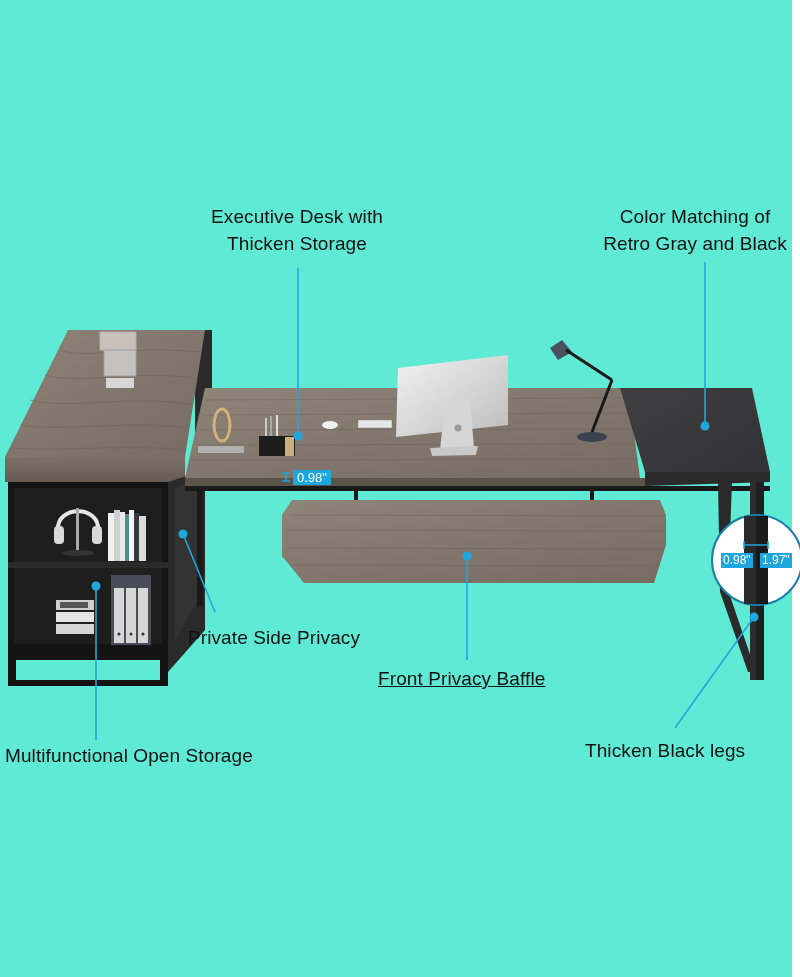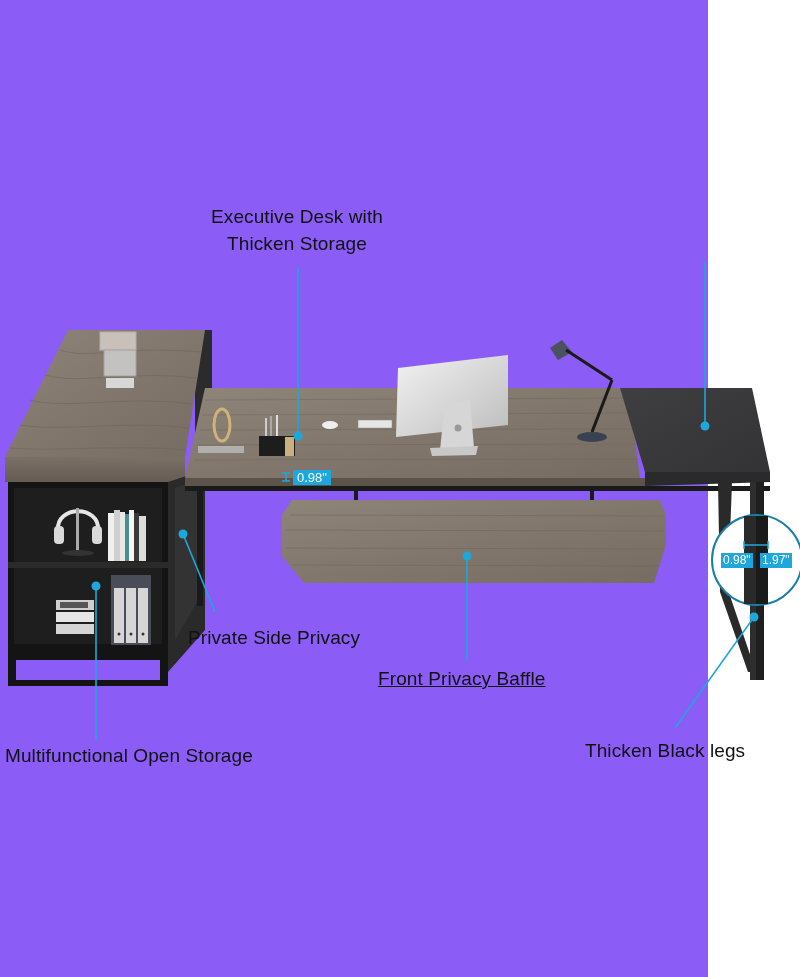--- a/index.html
+++ b/index.html
@@ -1,17 +1,17 @@
 <!DOCTYPE html>
 <html><head>
 <meta charset="utf-8">
 <style>
   html, body { margin: 0; padding: 0; background: #ffffff; }
   body { width: 800px; height: 977px; position: relative; overflow: hidden; font-family: "Liberation Sans", "DejaVu Sans", sans-serif; }
-  .canvas { position: absolute; left: 0; top: 0; width: 708px; height: 977px; background: #8b5cf6; }
+  .canvas { position: absolute; left: 0; top: 0; width: 792px; height: 977px; background: #5eead4; }
   svg.scene { position: absolute; left: 0; top: 0; }
   .label { position: absolute; color: #111; font-size: 19px; line-height: 27px; white-space: nowrap; letter-spacing: 0.1px; }
   .label.center { text-align: center; transform: translateX(-50%); }
   .label .line { display: block; }
   .dim-badge { position: absolute; background: #1ea7dc; color: #fff; font-size: 13px; line-height: 15px; padding: 0 4px; font-weight: normal; }
 </style>
 </head>
 <body>
 
 <div class="canvas">
@@ -204,20 +204,24 @@
       <line x1="286" y1="473" x2="286" y2="481"></line>
       <line x1="282" y1="481" x2="290" y2="481"></line>
     </g>
   </svg>
 
   <div class="label center" style="left:297px; top:203px;">
     <span class="line">Executive Desk with</span>
     <span class="line">Thicken Storage</span>
   </div>
 
+  <div class="label center" style="left:695px; top:203px;">
+    <span class="line">Color Matching of</span>
+    <span class="line">Retro Gray and Black</span>
+  </div>
 
   <div class="label" style="left:188px; top:624px;">
     <span class="line">Private Side Privacy</span>
   </div>
 
   <div class="label" style="left:378px; top:665px;text-decoration:underline;">
     <span class="line">Front Privacy Baffle</span>
   </div>
 
   <div class="label" style="left:5px; top:742px;text-align:right;">

